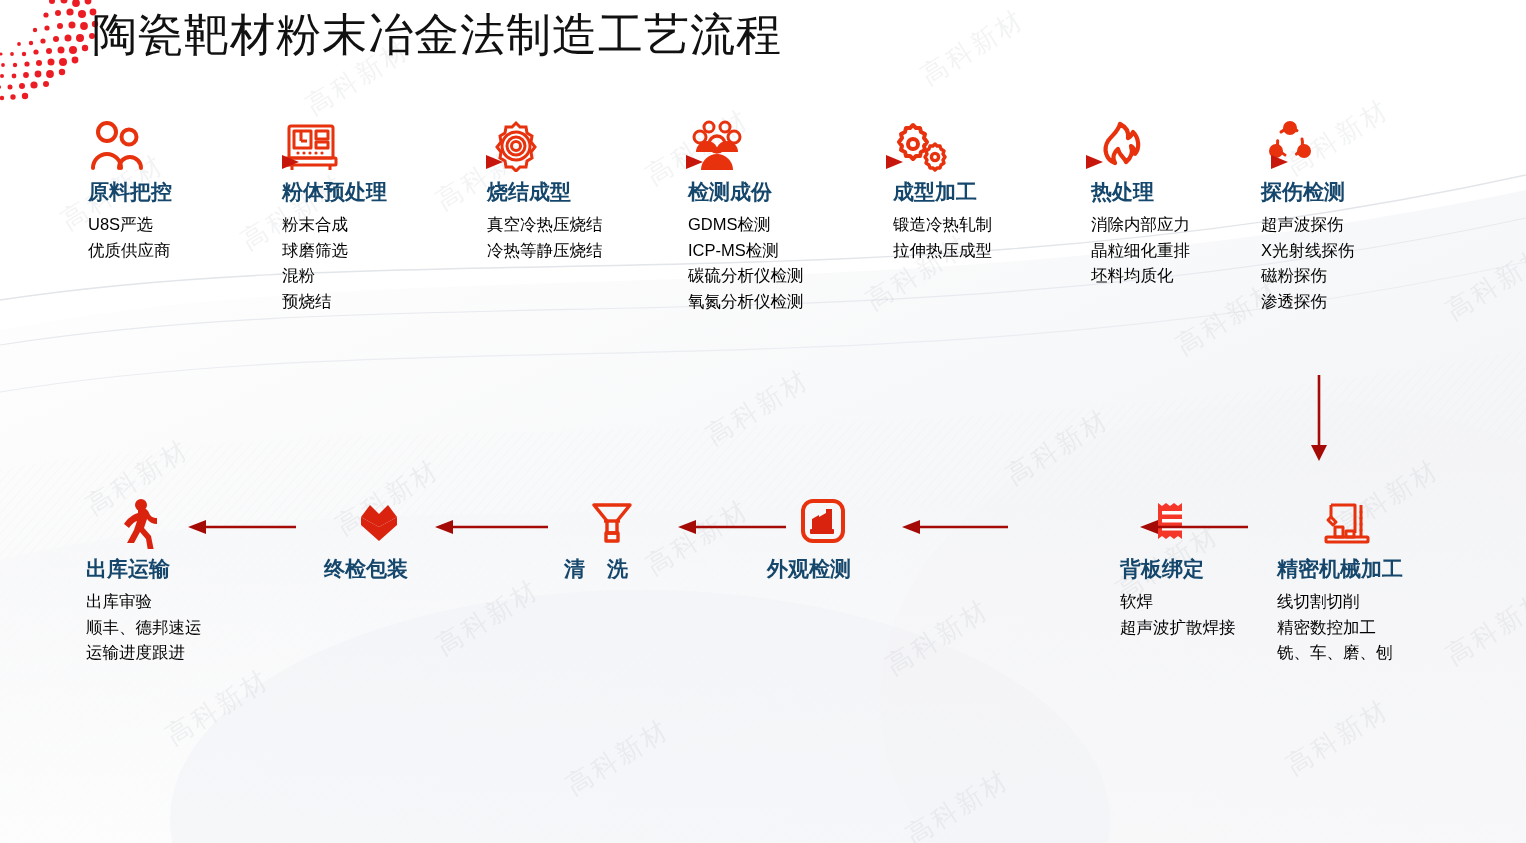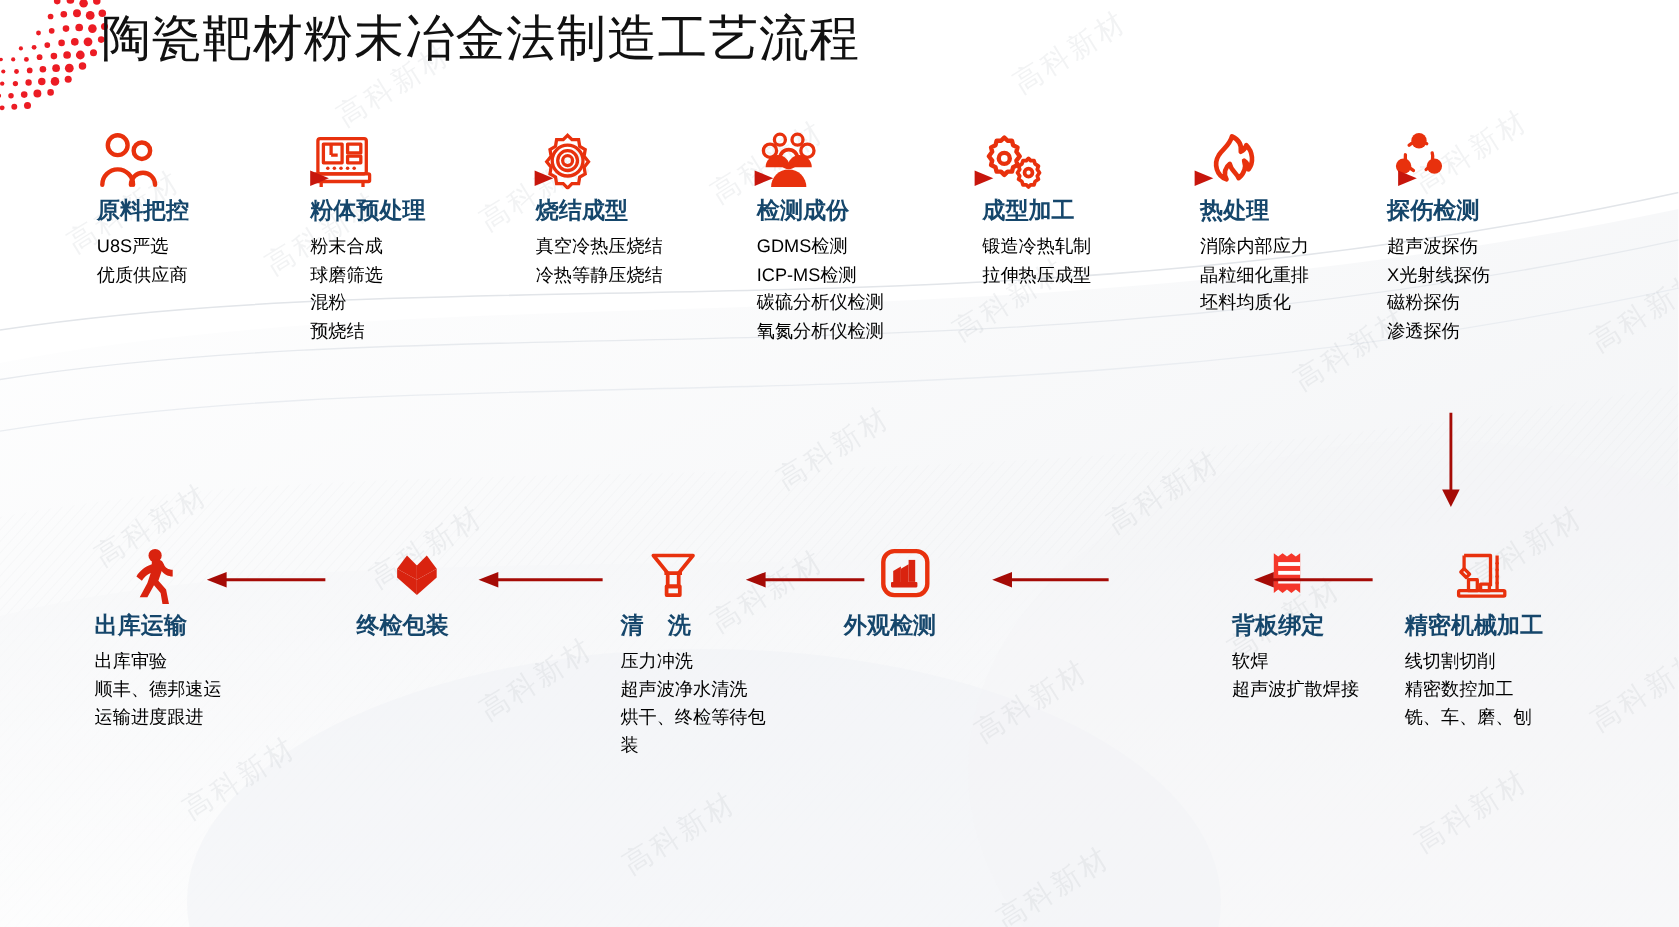--- a/index.html
+++ b/index.html
@@ -455,25 +455,20 @@
     <div class="step-icon" style="padding-left:22px;">
       <svg width="52" height="52" viewBox="0 0 52 52">
         <g fill="none" stroke="#e8310d" stroke-width="3.4" stroke-linejoin="round">
           <path d="M8 8 h36 l-13 16 v12 h-10 v-12 z"></path>
           <path d="M18 24 h16"></path>
           <path d="M20 36 h12 v8 h-12 z"></path>
         </g>
       </svg>
     </div>
     <div class="step-title spaced">清洗</div>
-    <div class="step-lines" style="width:140px;">
-      <div>压力冲洗</div>
-      <div>超声波净水清洗</div>
-      <div>烘干、终检等待包装</div>
-    </div>
   </div>
 
   <div class="step" style="left:767px; width:180px;">
     <div class="step-icon" style="padding-left:30px;">
       <svg width="52" height="52" viewBox="0 0 52 52">
         <rect x="6" y="4" width="40" height="40" rx="10" fill="none" stroke="#e8310d" stroke-width="4"></rect>
         <g fill="#d9230f">
           <rect x="29" y="12" width="6" height="20"></rect>
           <path d="M15 22 l7 -4 v14 h-7 z"></path>
           <path d="M22 20 l7 -4 v16 h-7 z"></path>

